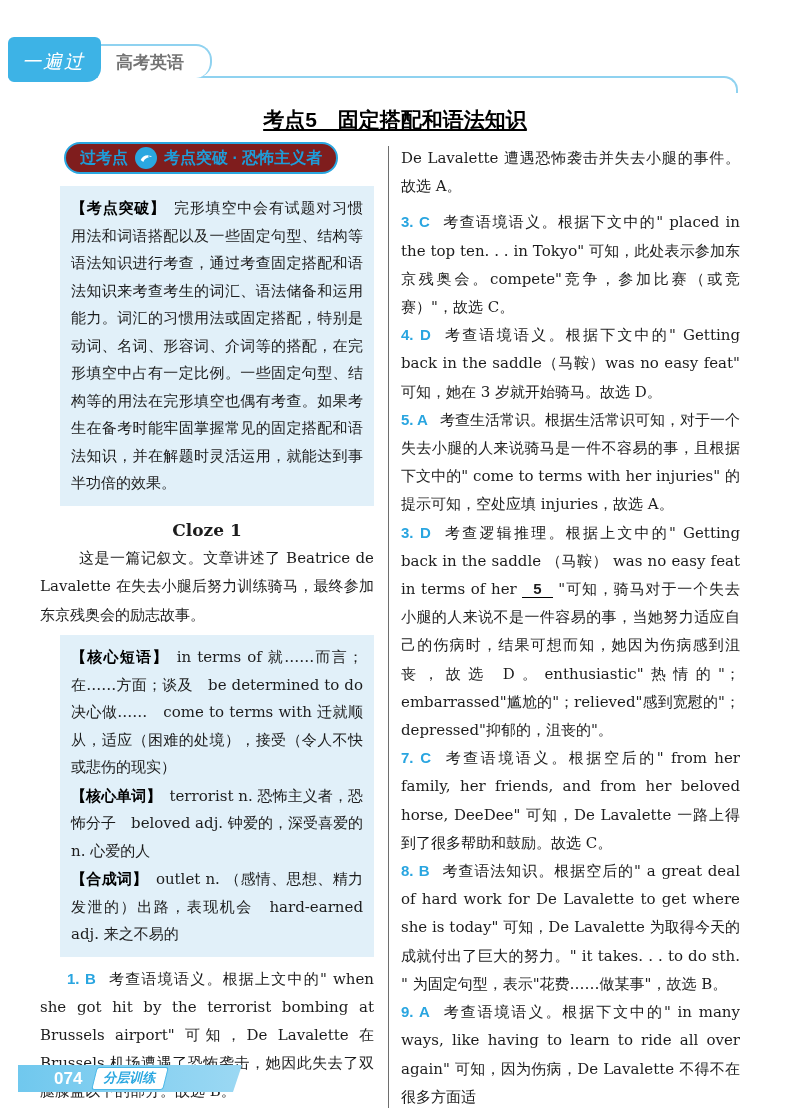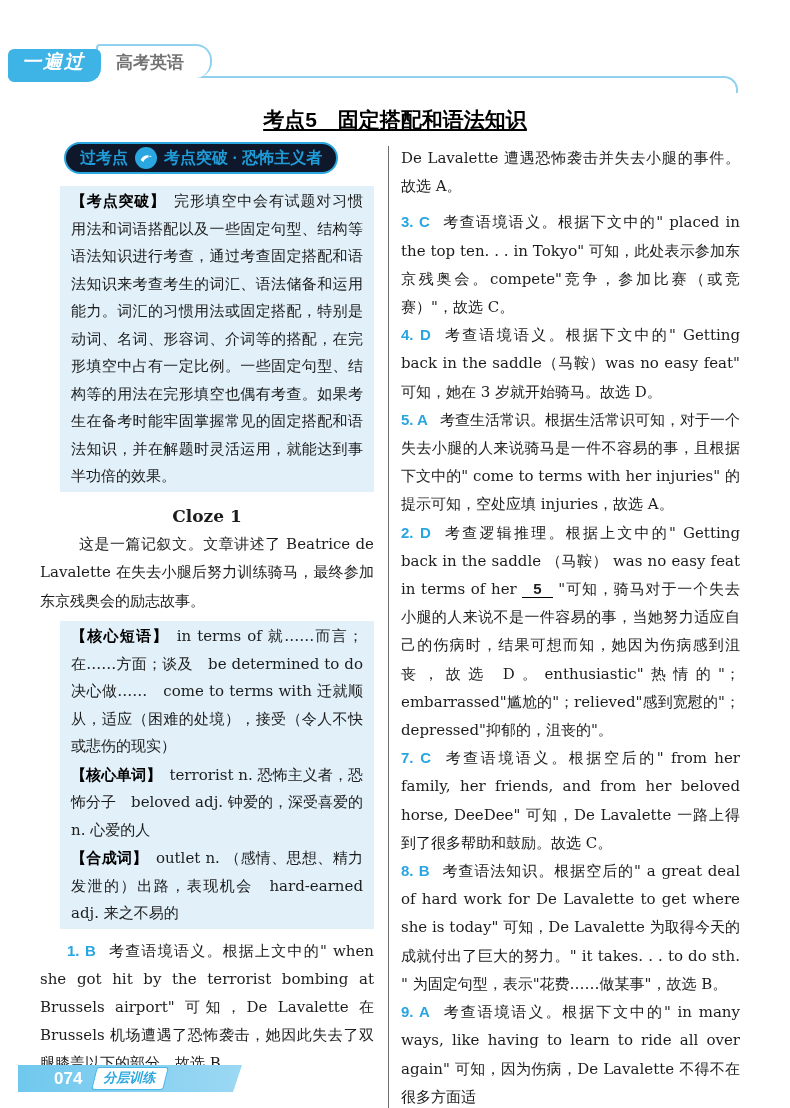--- a/index.html
+++ b/index.html
@@ -4,41 +4,41 @@
 <style>
   html,body{margin:0;padding:0;background:#fff;}
   .page{position:relative;width:790px;height:1108px;background:#ffffff;overflow:hidden;
         font-family:"DejaVu Serif", serif;color:#1c1c1c;}
   
   .hdr{position:relative;height:52px;margin-top:38px;}
   .hline{position:absolute;left:8px;right:66px;bottom:12px;height:2px;background:#8fd2f0;}
   .hcurl{position:absolute;right:52px;bottom:-3px;width:15px;height:15px;
          border-top:2px solid #8fd2f0;border-right:2px solid #8fd2f0;border-top-right-radius:14px;}
   .brand{position:absolute;left:8px;bottom:8px;z-index:3;background:#3db3e6;color:#fff;
-         font-family:"Liberation Sans",sans-serif;font-weight:bold;font-style:italic;
-         font-size:19px;letter-spacing:2px;padding:0 16px 7px 14px;border-radius:6px 6px 14px 6px;}
+         font-family:"Liberation Sans",sans-serif;font-weight:normal;font-style:italic;
+         font-size:19px;letter-spacing:2px;padding:12px 16px 7px 14px;border-radius:6px 6px 14px 6px;}
   .subj{position:absolute;left:96px;bottom:12px;z-index:2;background:#fff;color:#737373;
         font-family:"Liberation Sans",sans-serif;font-weight:bold;font-size:17px;
         padding:5px 26px 4px 18px;border:2px solid #8fd2f0;border-bottom:none;
         border-radius:4px 16px 16px 0;}
   .title{margin:16px 0 6px;text-align:center;font-family:"Liberation Sans",sans-serif;
          font-weight:bold;font-size:21px;color:#000;text-decoration:underline;}
   
   .content{display:flex;align-items:stretch;margin:8px 50px 0 40px;}
   .col-left{width:334px;flex:none;}
   .divider{width:1px;background:#6e6e6e;margin:4px 0 0 14px;}
   .col-right{flex:1;padding-left:12px;}
   
   .badge{display:inline-flex;align-items:center;gap:7px;margin:0 0 8px 24px;
-         border:2px solid #2aa7e0;border-radius:20px;padding:3px 14px;background:#0f172a;
+         border:2px solid #2aa7e0;border-radius:20px;padding:3px 14px;background:#7f1d1d;
          font-family:"Liberation Sans",sans-serif;font-weight:bold;font-size:16px;color:#1e9cd8;}
   .badge-icon{width:22px;height:22px;border-radius:50%;background:#2aa7e0;display:inline-flex;
               align-items:center;justify-content:center;flex:none;}
   
-  .bluebox{background:#e1f0f9;margin:4px 0 0 20px;padding:1px 11px;
+  .bluebox{background:#e1f0f9;margin:4px 0 0 20px;padding:8px 11px;
            font-size:15px;line-height:27.5px;text-align:justify;}
   .boxlabel{font-family:"Liberation Sans",sans-serif;font-weight:bold;color:#000;margin-right:8px;}
   .bluebox p{margin:0;}
   
   .cloze-h{margin:14px 0 2px;text-align:center;font-weight:bold;font-size:17px;}
   .intro{margin:4px 0 6px;text-indent:2.6em;font-size:15px;line-height:28.5px;text-align:justify;}
   
   .answers{margin-top:8px;}
   .answer{margin:0;font-size:15px;line-height:28.2px;text-align:justify;}
   .indent-first .answer{text-indent:1.8em;}
@@ -105,21 +105,21 @@
     </div>
 
     <div class="divider"></div>
 
     <div class="col-right">
       <p class="cont">De Lavalette 遭遇恐怖袭击并失去小腿的事件。故选 A。</p>
       <div class="answers" id="answers-right">
           <p class="answer"><span class="num">3. C</span><span>考查语境语义。根据下文中的" placed in the top ten. . . in Tokyo" 可知，此处表示参加东京残奥会。compete"竞争，参加比赛（或竞赛）"，故选 C。</span></p>
           <p class="answer"><span class="num">4. D</span><span>考查语境语义。根据下文中的" Getting back in the saddle（马鞍）was no easy feat" 可知，她在 3 岁就开始骑马。故选 D。</span></p>
           <p class="answer"><span class="num">5. A</span><span>考查生活常识。根据生活常识可知，对于一个失去小腿的人来说骑马是一件不容易的事，且根据下文中的" come to terms with her injuries" 的提示可知，空处应填 injuries，故选 A。</span></p>
-          <p class="answer"><span class="num">2. D</span><span>考查逻辑推理。根据上文中的" Getting back in the saddle （马鞍） was no easy feat in terms of her </span><span class="blank">5</span><span> "可知，骑马对于一个失去小腿的人来说不是一件容易的事，当她努力适应自己的伤病时，结果可想而知，她因为伤病感到沮丧，故选 D。enthusiastic"热情的"；embarrassed"尴尬的"；relieved"感到宽慰的"；depressed"抑郁的，沮丧的"。</span></p>
+          <p class="answer"><span class="num">3. D</span><span>考查逻辑推理。根据上文中的" Getting back in the saddle （马鞍） was no easy feat in terms of her </span><span class="blank">5</span><span> "可知，骑马对于一个失去小腿的人来说不是一件容易的事，当她努力适应自己的伤病时，结果可想而知，她因为伤病感到沮丧，故选 D。enthusiastic"热情的"；embarrassed"尴尬的"；relieved"感到宽慰的"；depressed"抑郁的，沮丧的"。</span></p>
           <p class="answer"><span class="num">7. C</span><span>考查语境语义。根据空后的" from her family, her friends, and from her beloved horse, DeeDee" 可知，De Lavalette 一路上得到了很多帮助和鼓励。故选 C。</span></p>
           <p class="answer"><span class="num">8. B</span><span>考查语法知识。根据空后的" a great deal of hard work for De Lavalette to get where she is today" 可知，De Lavalette 为取得今天的成就付出了巨大的努力。" it takes. . . to do sth. " 为固定句型，表示"花费……做某事"，故选 B。</span></p>
           <p class="answer"><span class="num">9. A</span><span>考查语境语义。根据下文中的" in many ways, like having to learn to ride all over again" 可知，因为伤病，De Lavalette 不得不在很多方面适</span></p>
         </div>
     </div>
 
   </div>
 
   <div class="footer">
     <div class="footer-bar">

